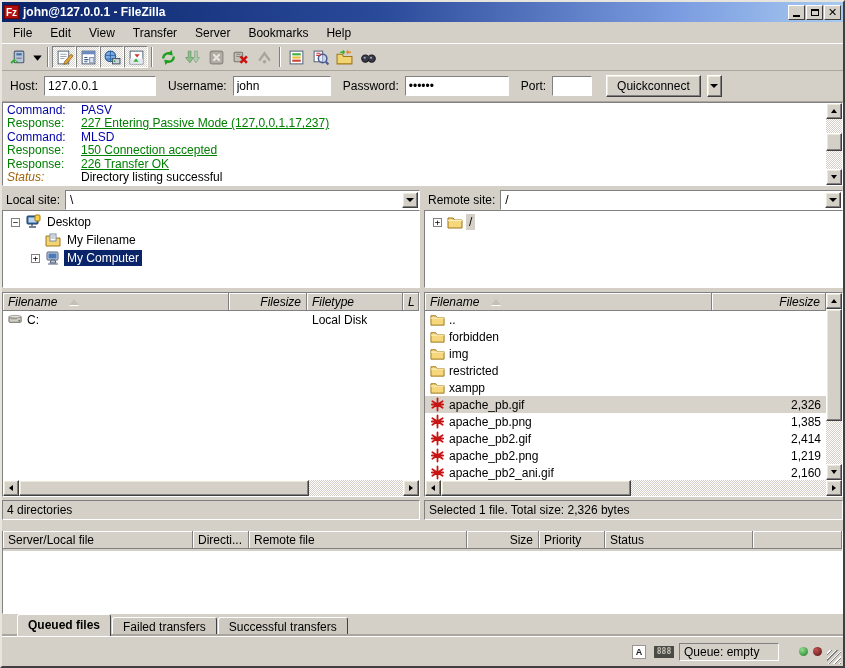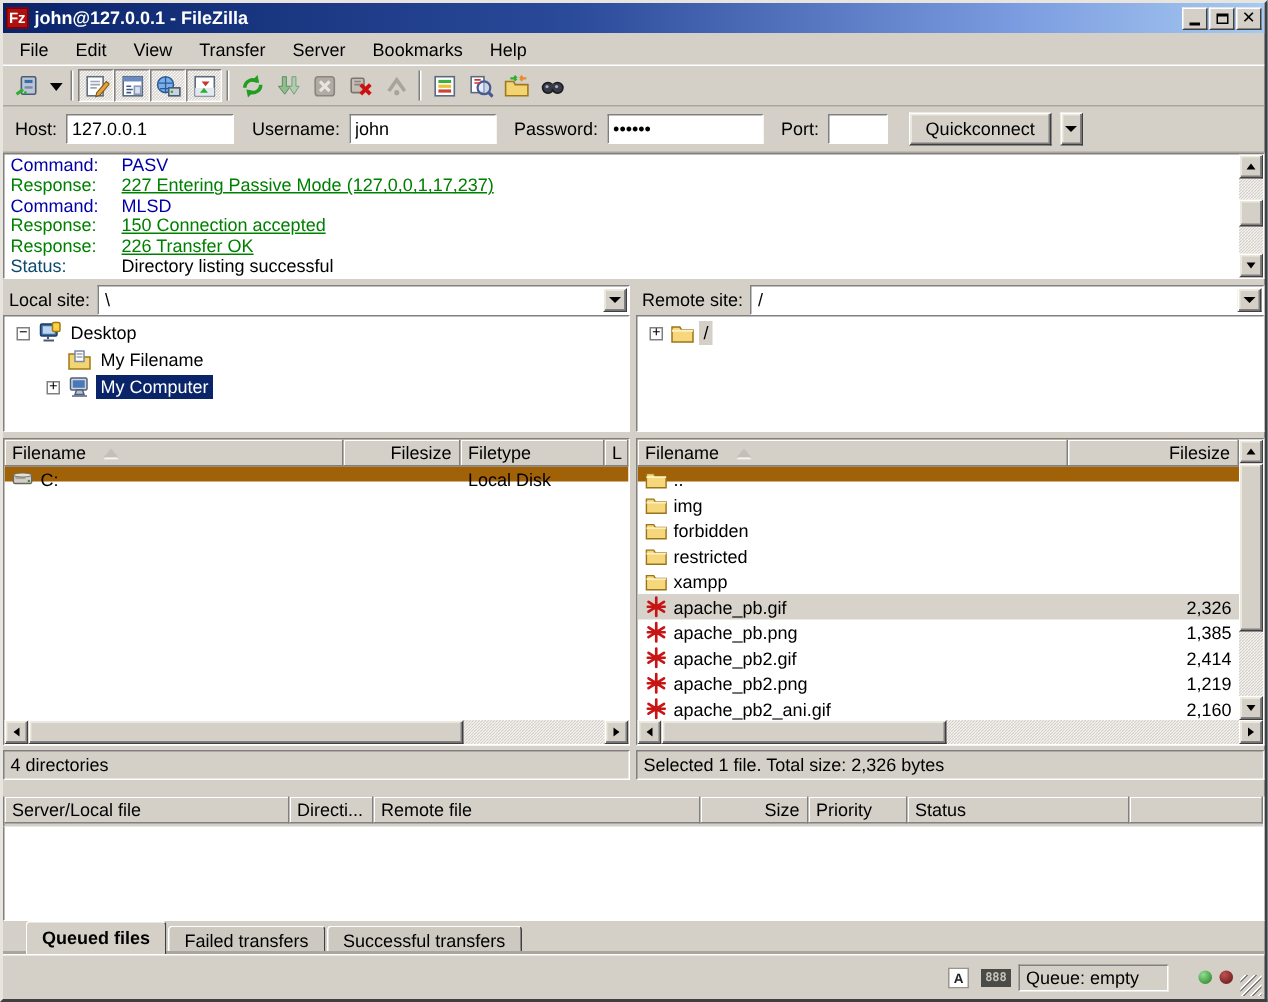--- a/index.html
+++ b/index.html
@@ -83,21 +83,21 @@
   .tree-row{height:18px;display:flex;align-items:center;white-space:nowrap;}
   .expander{width:9px;height:9px;background:#fff;border:1px solid #808080;display:flex;align-items:center;justify-content:center;
     font-size:9px;line-height:8px;font-family:"DejaVu Sans Mono",monospace;flex:0 0 9px;}
   .expander.none{visibility:hidden;}
   .tree-icon{width:16px;height:16px;margin:0 3px 0 5px;flex:0 0 16px;}
   .tree-label{padding:1px 3px;}
   .tree-label.selected{background:#0a246a;color:#fff;}
   .tree-label.selected-inactive{background:#d4d0c8;}
   .listbox{flex:0 0 205px;margin-top:4px;background:#fff;border:1px solid;border-color:#808080 #fff #fff #808080;
     position:relative;overflow:hidden;}
-  .listheader{height:28px;display:flex;background:#a16207;}
+  .listheader{height:17px;display:flex;background:#be185d;font-style:italic;}
   .hcell{height:18px;background:#d4d0c8;border-right:1px solid #808080;border-bottom:1px solid #808080;
     box-shadow:inset 1px 1px 0 #fff;display:flex;align-items:center;padding:0 5px;white-space:nowrap;overflow:hidden;}
   .hcell.right{justify-content:flex-end;}
   .hcell .sortmark{width:0;height:0;border-left:5px solid transparent;border-right:5px solid transparent;
     border-bottom:6px solid #c4c0b8;margin-left:12px;filter:drop-shadow(0 1px 0 #fff);}
   .listrows{position:absolute;left:0;right:0;top:18px;bottom:16px;overflow:hidden;}
   .lrow{height:17px;display:flex;align-items:center;white-space:nowrap;}
   .lrow.selected{background:#d7d3cb;}
   .lcell{padding:0 5px;display:flex;align-items:center;overflow:hidden;height:17px;}
   .lcell.right{justify-content:flex-end;}
@@ -318,21 +318,21 @@
       </div>
   </div>
 
   <div class="logpane">
     <div class="log-entries" id="log-entries" style="margin-right:16px">
         <div class="log-row log-command"><span class="log-label">Command:</span><span>PASV</span></div>
         <div class="log-row log-response"><span class="log-label">Response:</span><span>227 Entering Passive Mode (127,0,0,1,17,237)</span></div>
         <div class="log-row log-command"><span class="log-label">Command:</span><span>MLSD</span></div>
         <div class="log-row log-response"><span class="log-label">Response:</span><span>150 Connection accepted</span></div>
         <div class="log-row log-response"><span class="log-label">Response:</span><span>226 Transfer OK</span></div>
-        <div class="log-row log-status"><span class="log-label" style="color: #0c4a6e;">Status:</span><span>Directory listing successful</span></div>
+        <div class="log-row log-status"><span class="log-label" style="color: #a16207; font-style: italic;">Status:</span><span>Directory listing successful</span></div>
       </div>
     <div class="vscroll">
       <div class="sb-btn" style="top:0;left:0">
           <div class="tri-up"></div>
         </div>
       <div class="sb-thumb" style="left:0;width:16px;bottom:34px;height:18px"></div>
       <div class="sb-btn" style="bottom:0;left:0">
           <div class="tri-dn"></div>
         </div>
     </div>
@@ -480,33 +480,33 @@
               <div class="lcell right" style="flex: 1 1 0%;"></div>
             </div>
             <div class="lrow">
               <div class="lcell" style="width: 287px;">
                 <span class="file-icon" style="display: inline-flex; align-items: center;">
                   <svg viewBox="0 0 16 16" xmlns="http://www.w3.org/2000/svg">
                     <path d="M1 4 h5.2 l1.2 2 H15 v8 H1z" fill="#f6d77c" stroke="#9a7418"></path>
                     <path d="M1 6.5 h14" stroke="#fdf0c0" stroke-width="1.2"></path>
                   </svg>
                 </span>
-                <span>img</span>
+                <span>forbidden</span>
               </div>
               <div class="lcell right" style="flex: 1 1 0%;"></div>
             </div>
             <div class="lrow">
               <div class="lcell" style="width: 287px;">
                 <span class="file-icon" style="display: inline-flex; align-items: center;">
                   <svg viewBox="0 0 16 16" xmlns="http://www.w3.org/2000/svg">
                     <path d="M1 4 h5.2 l1.2 2 H15 v8 H1z" fill="#f6d77c" stroke="#9a7418"></path>
                     <path d="M1 6.5 h14" stroke="#fdf0c0" stroke-width="1.2"></path>
                   </svg>
                 </span>
-                <span>forbidden</span>
+                <span>img</span>
               </div>
               <div class="lcell right" style="flex: 1 1 0%;"></div>
             </div>
             <div class="lrow">
               <div class="lcell" style="width: 287px;">
                 <span class="file-icon" style="display: inline-flex; align-items: center;">
                   <svg viewBox="0 0 16 16" xmlns="http://www.w3.org/2000/svg">
                     <path d="M1 4 h5.2 l1.2 2 H15 v8 H1z" fill="#f6d77c" stroke="#9a7418"></path>
                     <path d="M1 6.5 h14" stroke="#fdf0c0" stroke-width="1.2"></path>
                   </svg>

